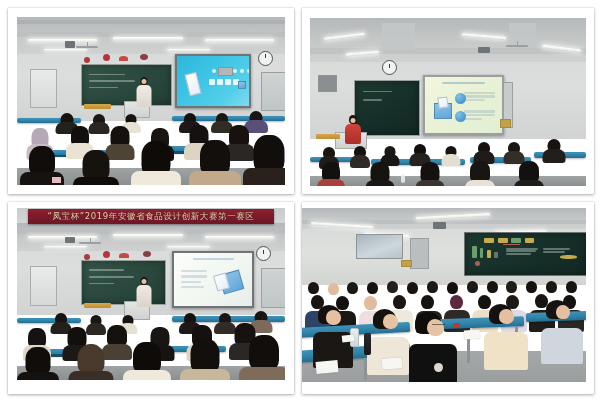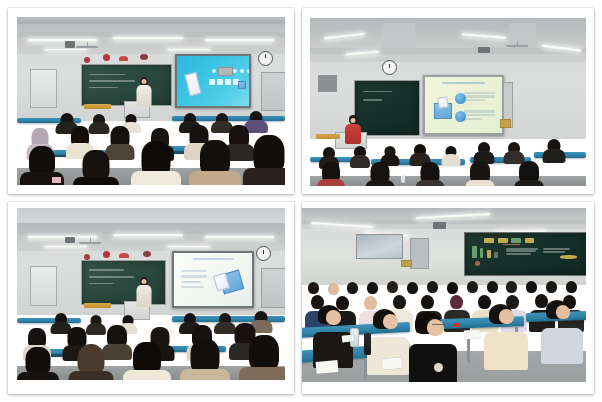--- a/index.html
+++ b/index.html
@@ -377,20 +377,23 @@
       </div>
     </div>
   </div>
 
   <div class="cell" id="cell-bl">
     <div class="photo">
       <div class="scene">
         <div class="wall" style="height:62%;"></div>
         <div class="ceiling" style="top:9%;height:16%;"></div>
 
+        <div class="banner" style="left:4%;top:0.5%;width:92%;height:9%;">
+          <span>“凤宝杯”2019年安徽省食品设计创新大赛第一赛区</span>
+        </div>
 
         <div class="beam" style="left:0;right:0;top:13%;height:4px;"></div>
         <div class="tube" style="left:4%;top:16%;width:26%;height:3px;"></div>
         <div class="tube" style="left:36%;top:15%;width:26%;height:3px;"></div>
         <div class="tube" style="left:70%;top:16%;width:26%;height:3px;"></div>
         <div class="tube" style="left:10%;top:22%;width:16%;height:2px;"></div>
         <div class="tube" style="left:56%;top:22%;width:16%;height:2px;"></div>
         <div class="speaker" style="left:18%;top:17%;width:10px;height:6px;"></div>
         <div class="fan" style="left:23%;top:20%;"></div>
 

